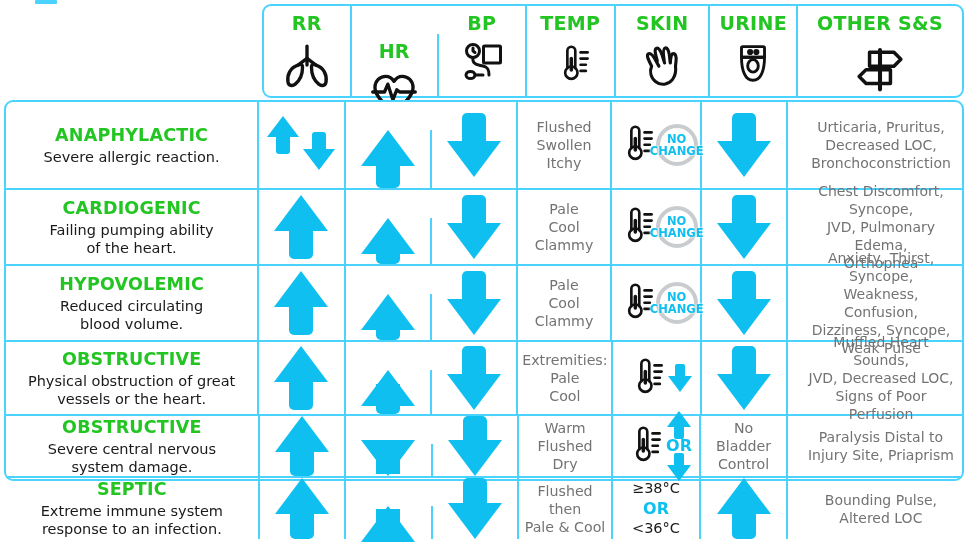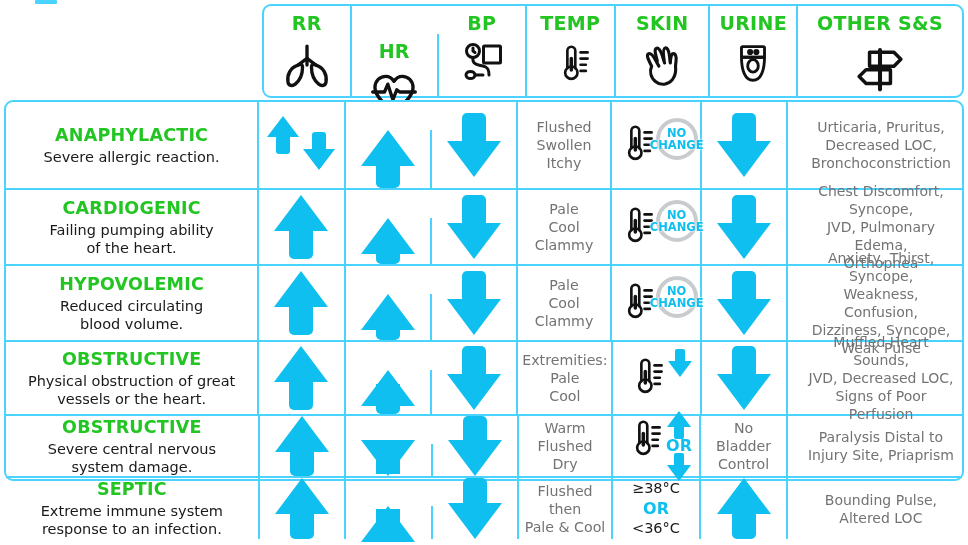--- a/index.html
+++ b/index.html
@@ -126,21 +126,21 @@
   .arr-tiny.arr-up .stem { width: 10px; height: 13px; left: 7px; border-radius:0 0 2px 2px;}
   .arr-tiny.arr-up .head { border-left:12px solid transparent; border-right:12px solid transparent; border-bottom:16px solid #0FBFF0;}
   .arr-tiny.arr-down .stem { width: 10px; height: 13px; left: 7px; border-radius:2px 2px 0 0;}
   .arr-tiny.arr-down .head { border-left:12px solid transparent; border-right:12px solid transparent; border-top:16px solid #0FBFF0;}
 
   .dual-arrows { position: relative; width: 68px; height: 58px; }
   .dual-arrows .a1 { position: absolute; left: 0; top: 0; }
   .dual-arrows .a2 { position: absolute; right: 0; bottom: 0; }
 
   
-  .temp-wrap { display: flex; align-items: flex-start; justify-content: center; gap: 2px; }
+  .temp-wrap { display: flex; align-items: center; justify-content: center; gap: 2px; }
   .nochange {
     position: relative; width: 46px; height: 46px;
     display: flex; flex-direction: column; align-items: center; justify-content: center;
     margin-left: -4px;
   }
   .nochange .ring {
     position: absolute; left: 2px; top: 2px; width: 42px; height: 42px;
     border: 4px solid #C9CCCE; border-radius: 50%;
   }
   .nochange .nc-txt {

